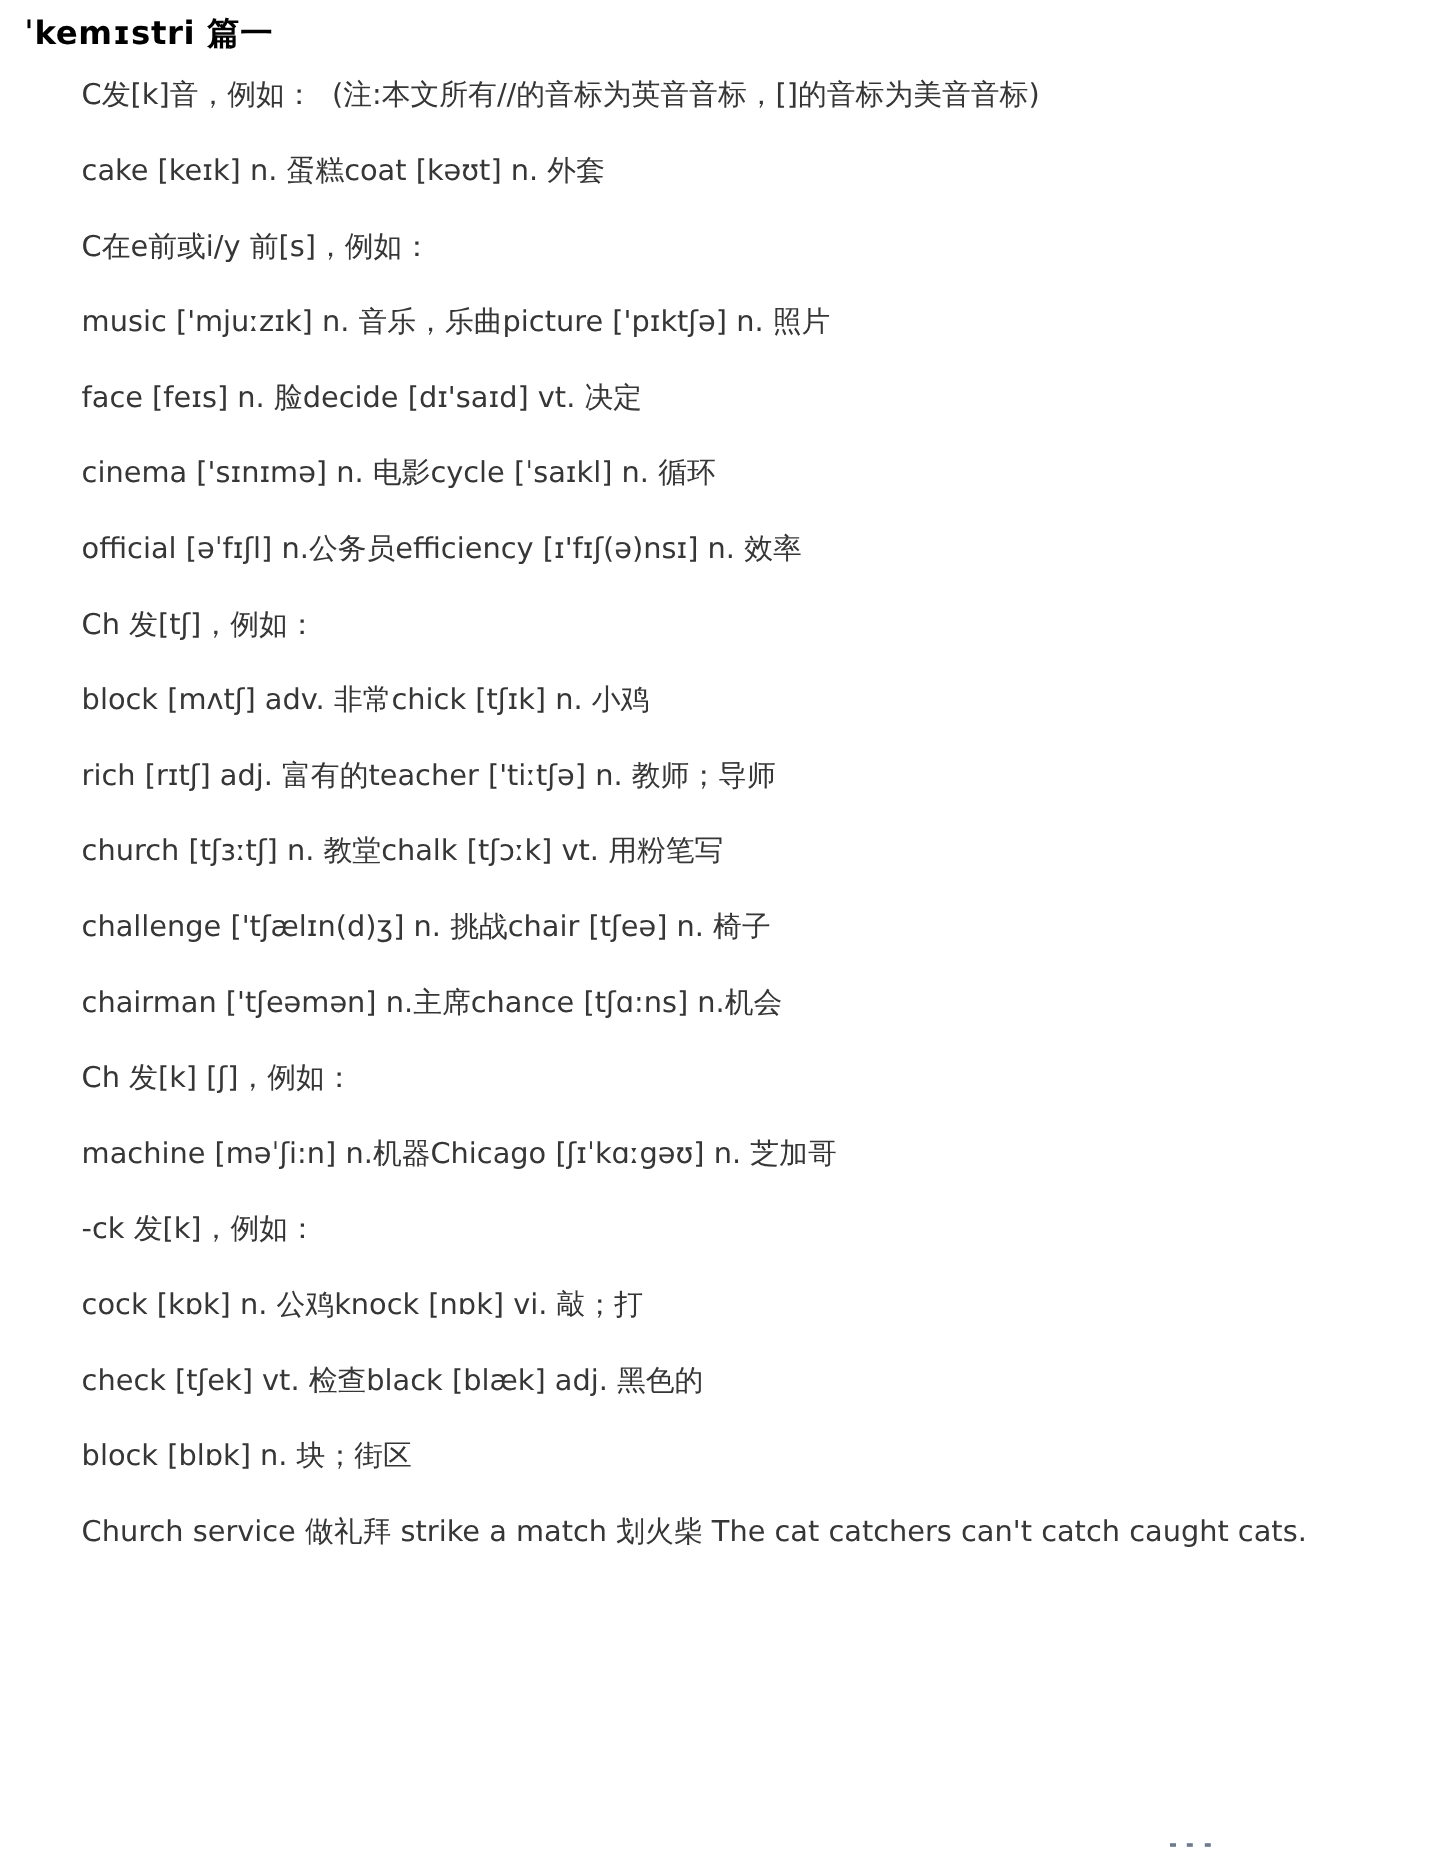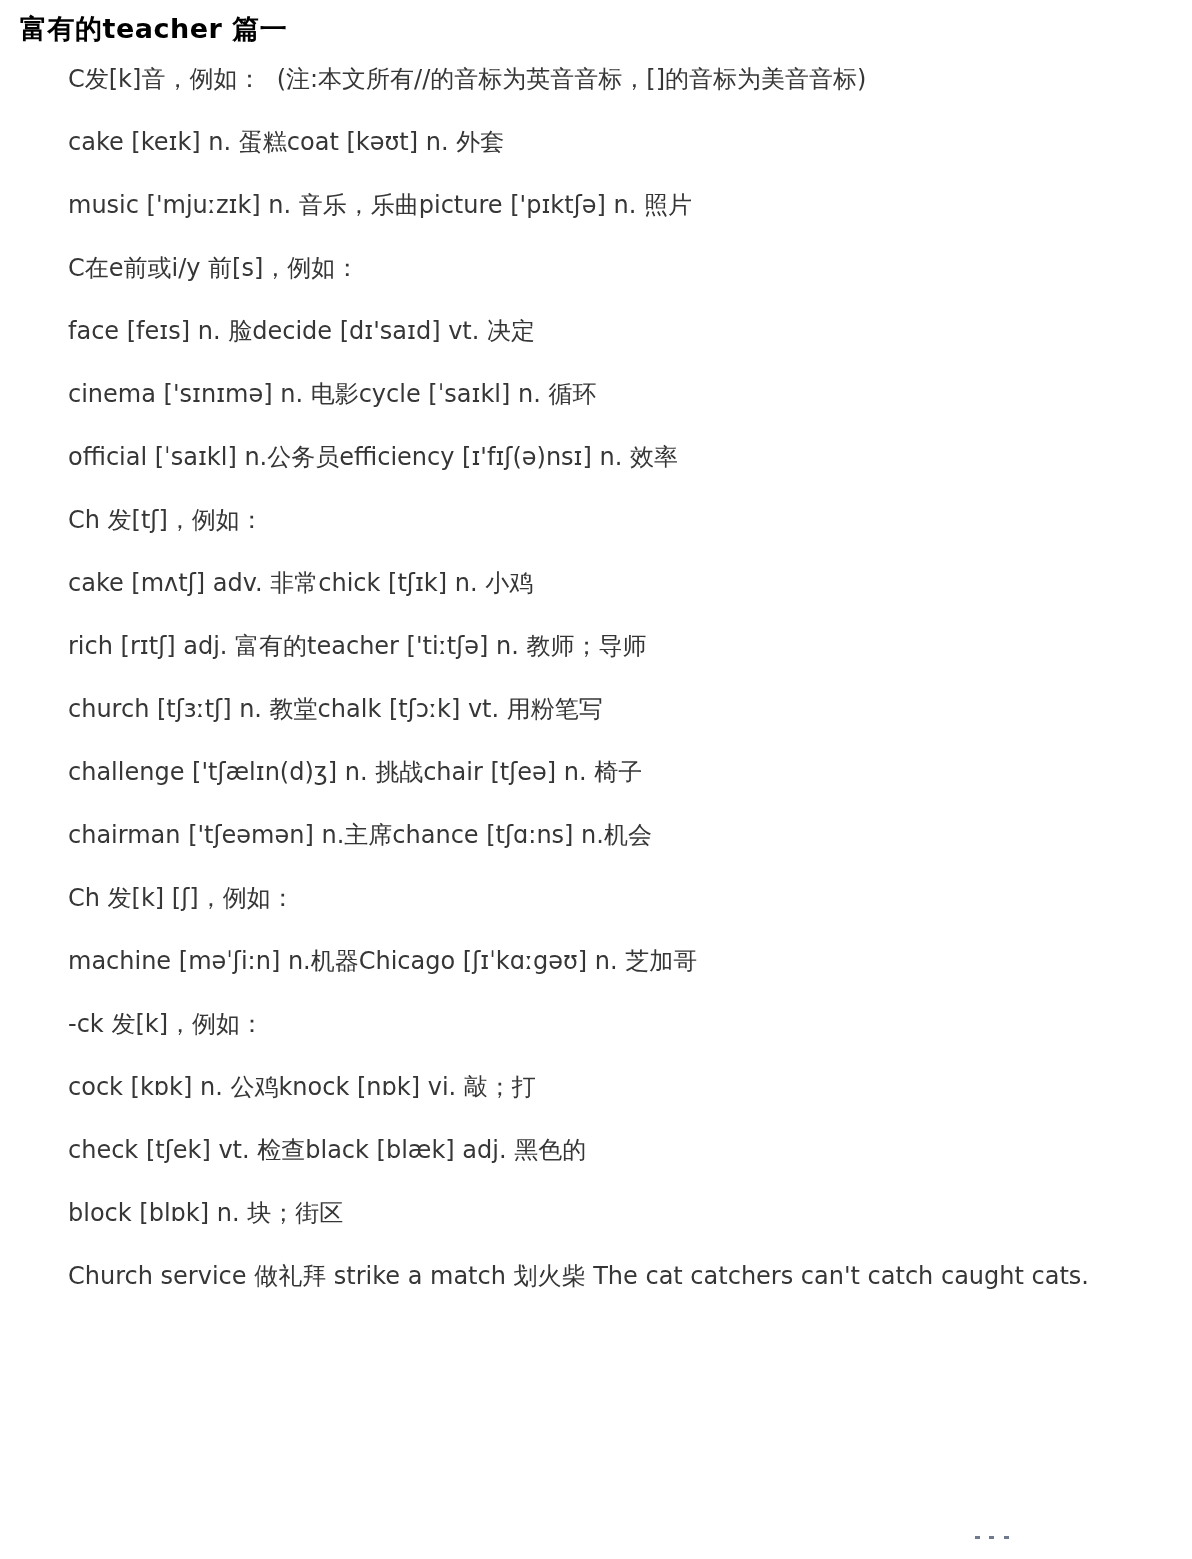--- a/index.html
+++ b/index.html
@@ -42,31 +42,31 @@
     opacity: 0.7;
   }
   .dot-1 { left: 975px; }
   .dot-2 { left: 989px; }
   .dot-3 { left: 1004px; }
 </style>
 </head>
 <body>
 
 <div class="page">
-  <h1 class="doc-title">富有的teacher 篇一</h1>
+  <h1 class="doc-title">ˈkemɪstri 篇一</h1>
   <div class="content">
     <p class="line">C发[k]音，例如：  (注:本文所有//的音标为英音音标，[]的音标为美音音标)</p>
     <p class="line">cake [keɪk] n. 蛋糕coat [kəʊt] n. 外套</p>
+    <p class="line">C在e前或i/y 前[s]，例如：</p>
     <p class="line">music ['mjuːzɪk] n. 音乐，乐曲picture ['pɪktʃə] n. 照片</p>
-    <p class="line">C在e前或i/y 前[s]，例如：</p>
     <p class="line">face [feɪs] n. 脸decide [dɪ'saɪd] vt. 决定</p>
     <p class="line">cinema ['sɪnɪmə] n. 电影cycle [ˈsaɪkl] n. 循环</p>
-    <p class="line">official [ˈsaɪkl] n.公务员efficiency [ɪ'fɪʃ(ə)nsɪ] n. 效率</p>
+    <p class="line">official [əˈfɪʃl] n.公务员efficiency [ɪ'fɪʃ(ə)nsɪ] n. 效率</p>
     <p class="line">Ch 发[tʃ]，例如：</p>
-    <p class="line">cake [mʌtʃ] adv. 非常chick [tʃɪk] n. 小鸡</p>
+    <p class="line">block [mʌtʃ] adv. 非常chick [tʃɪk] n. 小鸡</p>
     <p class="line">rich [rɪtʃ] adj. 富有的teacher ['tiːtʃə] n. 教师；导师</p>
     <p class="line">church [tʃɜːtʃ] n. 教堂chalk [tʃɔːk] vt. 用粉笔写</p>
     <p class="line">challenge ['tʃælɪn(d)ʒ] n. 挑战chair [tʃeə] n. 椅子</p>
     <p class="line">chairman ['tʃeəmən] n.主席chance [tʃɑ:ns] n.机会</p>
     <p class="line">Ch 发[k] [ʃ]，例如：</p>
     <p class="line">machine [məˈʃi:n] n.机器Chicago [ʃɪˈkɑːgəʊ] n. 芝加哥</p>
     <p class="line">-ck 发[k]，例如：</p>
     <p class="line">cock [kɒk] n. 公鸡knock [nɒk] vi. 敲；打</p>
     <p class="line">check [tʃek] vt. 检查black [blæk] adj. 黑色的</p>
     <p class="line">block [blɒk] n. 块；街区</p>

